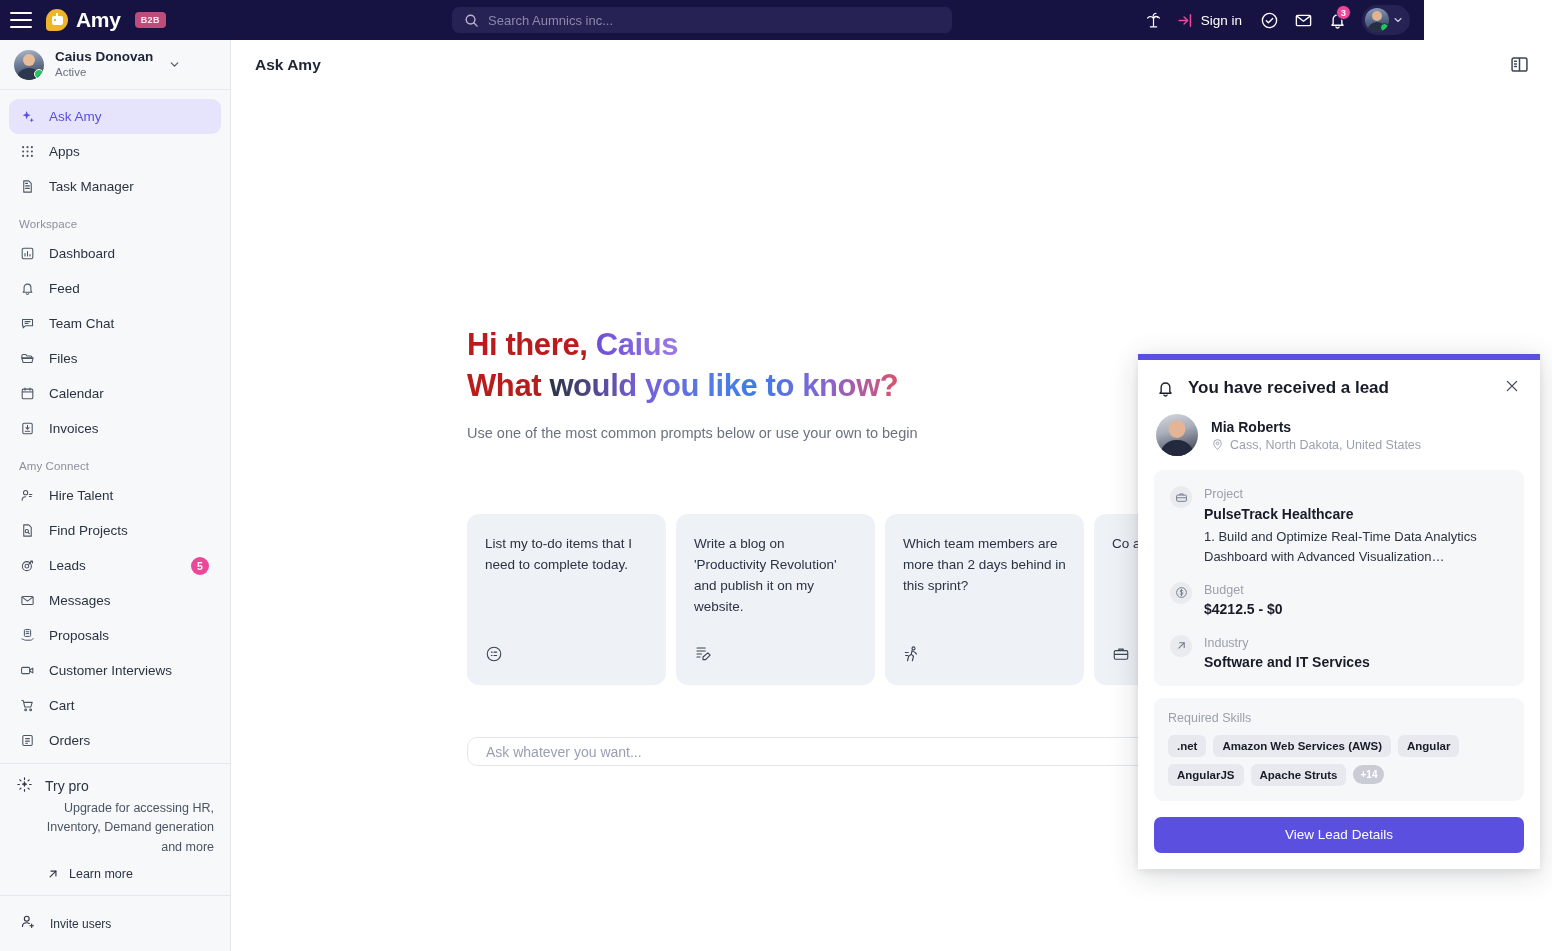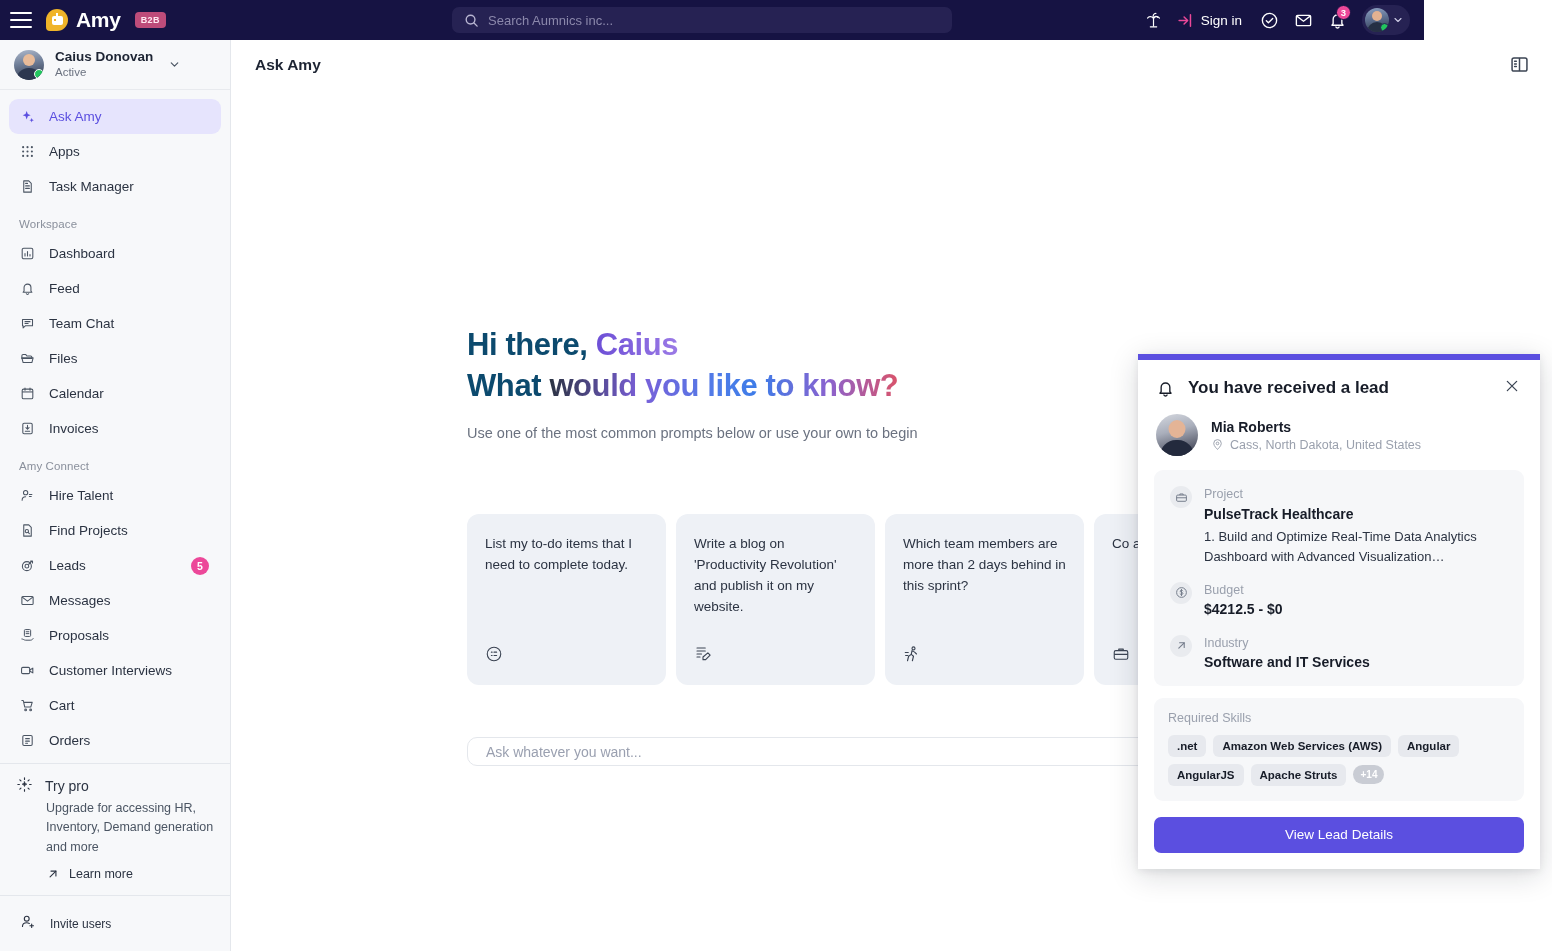--- a/index.html
+++ b/index.html
@@ -173,21 +173,21 @@
     display: flex; align-items: center; justify-content: center;
   }
   .nav-section {
     font-size: 11.5px; color: #8a909c; padding: 14px 19px 6px;
     letter-spacing: 0.1px;
   }
 
   .trypro {
     border-top: 1px solid #e4e7ec;
     padding: 12px 16px 14px 16px; flex-shrink: 0;
-    background: #f7f8fa; position: relative;
+    background: #f7f8fa; position: relative; text-align: right;
   }
   .trypro-head { display: flex; align-items: center; gap: 12px; }
   .trypro-title { font-size: 14px; color: #2b3342; }
   .trypro-desc {
     font-size: 12.5px; color: #4b5563; line-height: 1.55;
     margin-top: 2px; margin-left: 30px; max-width: 170px;
   }
   .trypro-link {
     display: flex; align-items: center; gap: 9px;
     margin-top: 10px; margin-left: 30px;
@@ -210,21 +210,21 @@
     justify-content: space-between; padding: 0 20px 0 24px;
   }
   .main-title { font-size: 15.5px; font-weight: bold; color: #1d2433; }
   .panel-toggle { width: 26px; height: 26px; display: flex; align-items: center; justify-content: center; cursor: pointer; }
 
   .hero { position: absolute; top: 285px; left: 236px; width: 900px; }
   .hero h1 {
     font-size: 31px; font-weight: bold; line-height: 1.32;
     letter-spacing: -0.4px; white-space: nowrap;
   }
-  .g1 { color: #0c4a6e; }
+  .g1 { color: #b91c1c; }
   .grad-caius {
     background: linear-gradient(90deg,#6d4fd6 0%,#9b7ae6 100%);
     -webkit-background-clip: text; background-clip: text; color: transparent;
   }
   .grad-q {
     background: linear-gradient(90deg,#2b3342 0%,#7a5fd8 26%,#4f7ce8 48%,#3d7ce8 60%,#8a63cf 80%,#d9536a 100%);
     -webkit-background-clip: text; background-clip: text; color: transparent;
   }
   .hero-sub { font-size: 14.5px; color: #6b7280; margin-top: 18px; }
 

